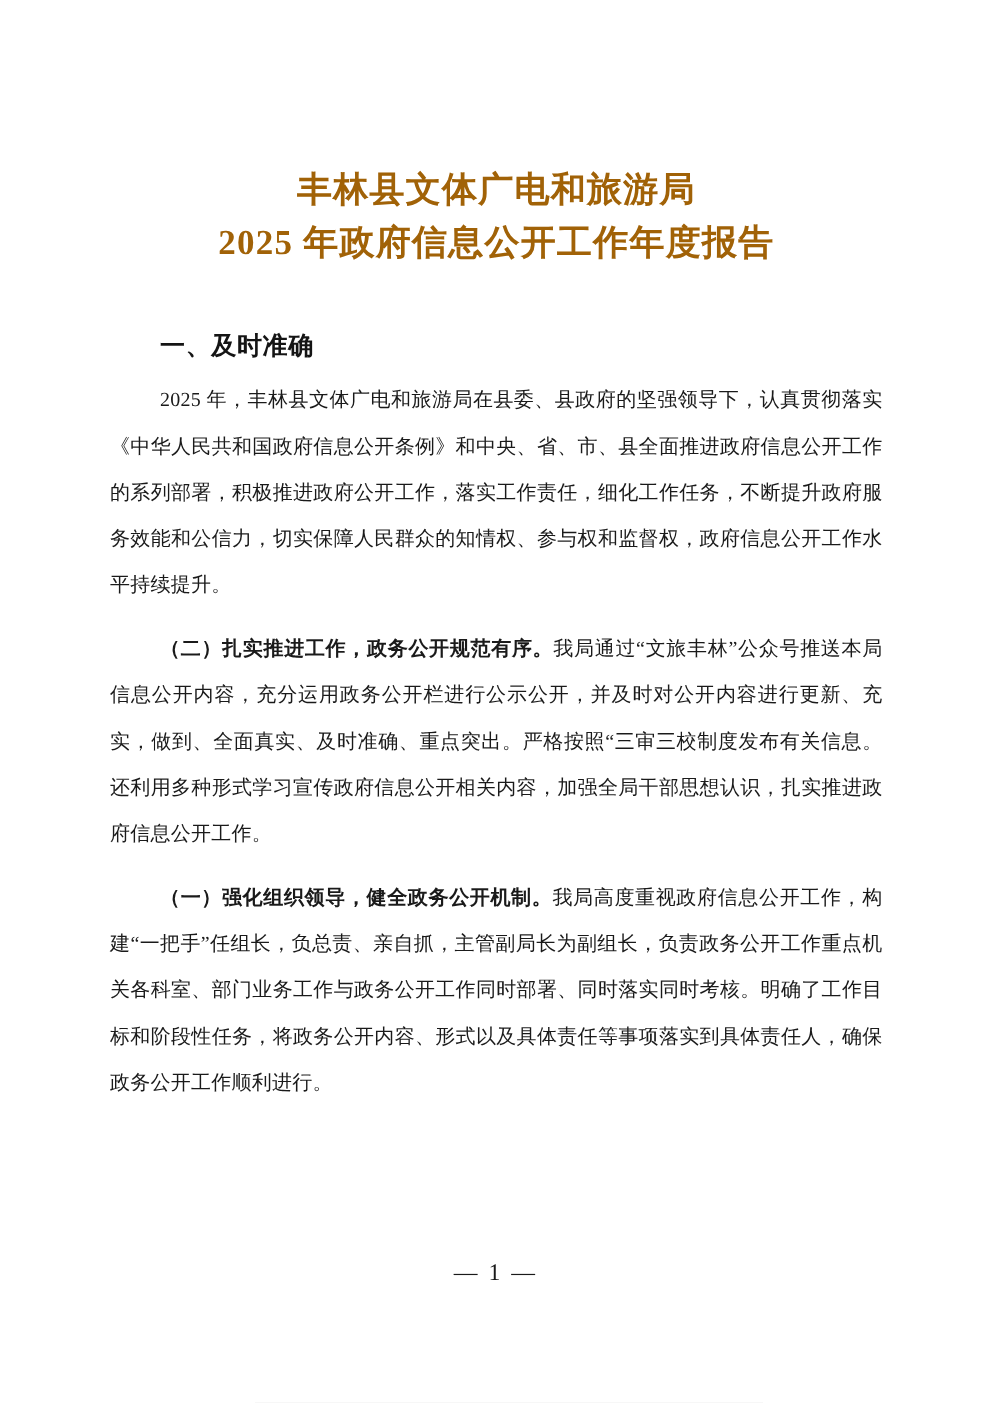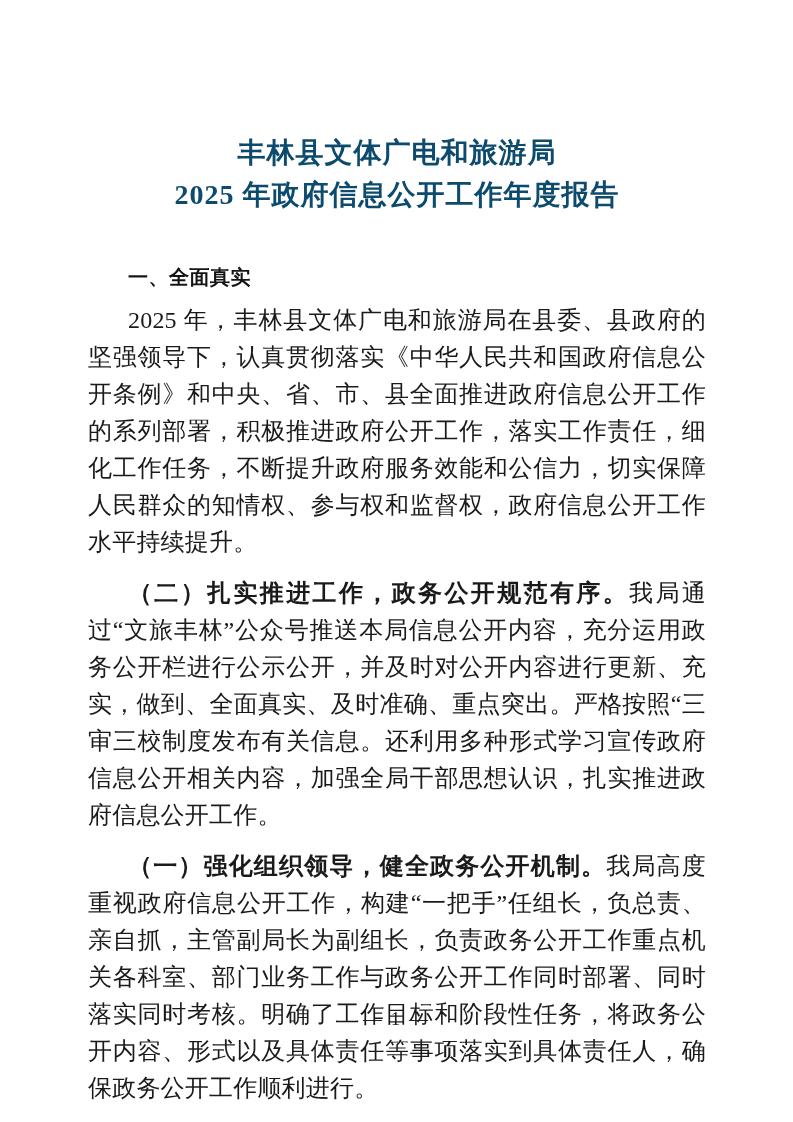--- a/index.html
+++ b/index.html
@@ -27,37 +27,37 @@
   }
   .doc-title {
     text-align: center;
     font-family: "Liberation Serif", "DejaVu Serif", serif;
     font-weight: bold;
     font-size: 28px;
     line-height: 42px;
     letter-spacing: 1px;
     margin-top: 132px;
     margin-bottom: 0;
-    color: #0c4a6e;
+    color: #a16207;
   }
   .doc-title .line2 {
     display: block;
     text-align: center;
   }
   .section-heading {
     font-weight: bold;
     font-size: 20px;
     line-height: 34px;
     margin-top: 44px;
     text-indent: 40px;
     letter-spacing: 0.5px;
     color: #141414;
   }
   p.body-para {
-    font-size: 24px;
+    font-size: 16px;
     line-height: 37px;
     margin: 8px 0 0 0;
     text-indent: 40px;
     text-align: justify;
     text-justify: inter-ideograph;
     letter-spacing: 0.2px;
     color: #1a1a1a;
   }
   p.body-para.gap {
     margin-top: 14px;
@@ -80,21 +80,21 @@
 <body>
 
 <div class="page">
   <div class="content">
 
     <h1 class="doc-title">
       <span class="line1">丰林县文体广电和旅游局</span>
       <span class="line2">2025 年政府信息公开工作年度报告</span>
     </h1>
 
-    <div class="section-heading">一、全面真实</div>
+    <div class="section-heading">一、及时准确</div>
 
     <p class="body-para">2025 年，丰林县文体广电和旅游局在县委、县政府的坚强领导下，认真贯彻落实《中华人民共和国政府信息公开条例》和中央、省、市、县全面推进政府信息公开工作的系列部署，积极推进政府公开工作，落实工作责任，细化工作任务，不断提升政府服务效能和公信力，切实保障人民群众的知情权、参与权和监督权，政府信息公开工作水平持续提升。</p>
 
     <p class="body-para gap"><span class="bold-lead">（二）扎实推进工作，政务公开规范有序。</span><span>我局通过“文旅丰林”公众号推送本局信息公开内容，充分运用政务公开栏进行公示公开，并及时对公开内容进行更新、充实，做到、全面真实、及时准确、重点突出。严格按照“三审三校制度发布有关信息。还利用多种形式学习宣传政府信息公开相关内容，加强全局干部思想认识，扎实推进政府信息公开工作。</span></p>
 
     <p class="body-para gap"><span class="bold-lead">（一）强化组织领导，健全政务公开机制。</span><span>我局高度重视政府信息公开工作，构建“一把手”任组长，负总责、亲自抓，主管副局长为副组长，负责政务公开工作重点机关各科室、部门业务工作与政务公开工作同时部署、同时落实同时考核。明确了工作目标和阶段性任务，将政务公开内容、形式以及具体责任等事项落实到具体责任人，确保政务公开工作顺利进行。</span></p>
 
   </div>
 
   <div class="page-number">— 1 —</div>

